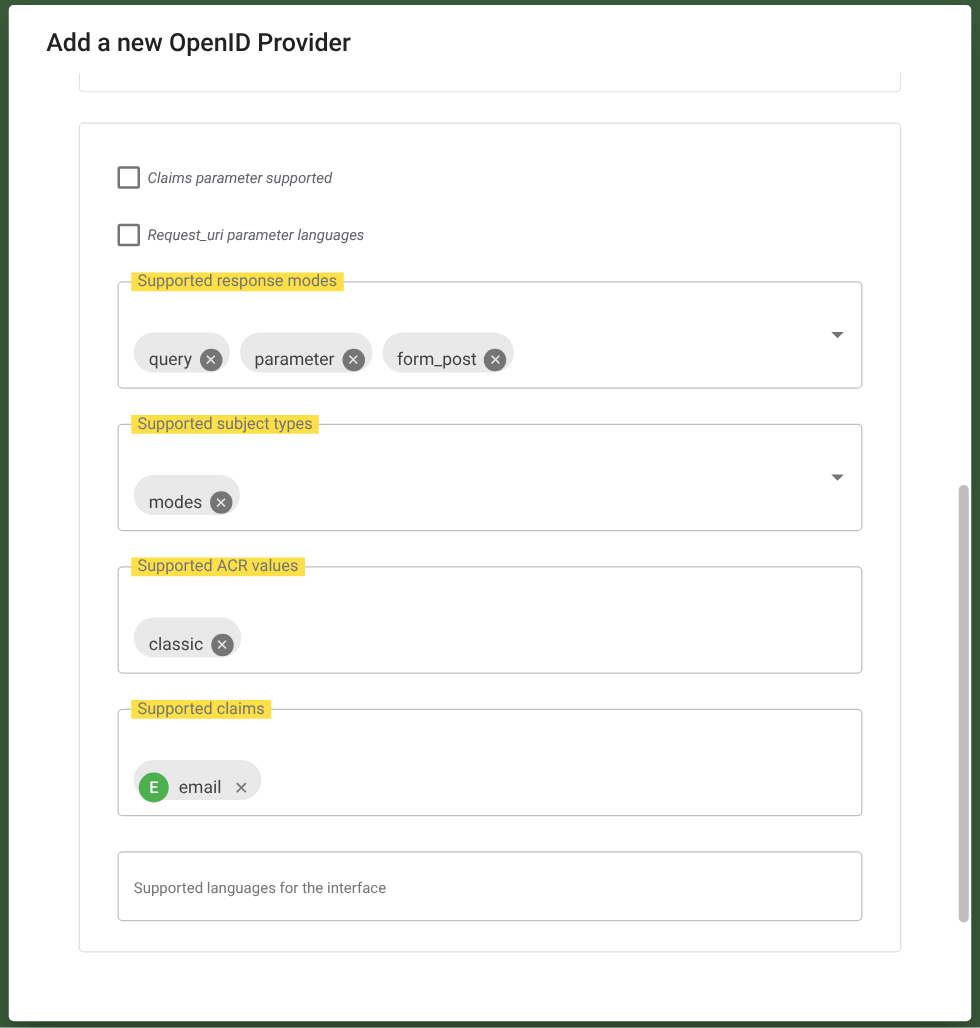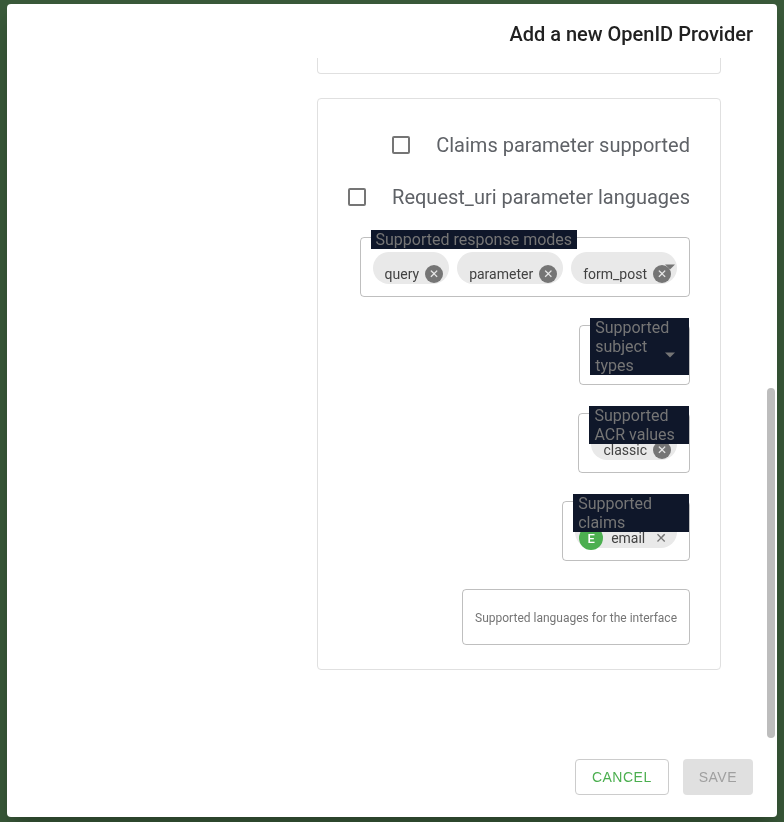--- a/index.html
+++ b/index.html
@@ -1,15 +1,15 @@
 <!DOCTYPE html>
 <html><head>
   <meta charset="utf-8">
   <style>
-    * { box-sizing: border-box; margin: 0; padding: 0; align-items: flex-end; }
+    * { box-sizing: border-box; margin: 0; padding: 0; }
     body {
       font-family: Roboto, Arial, sans-serif;
       background: #3a5a3a;
       display: flex;
       justify-content: center;
       align-items: flex-start;
       width: 784px;
       height: 822px;
       overflow: hidden;
     }
@@ -55,24 +55,25 @@
     .checkbox-row {
       display: flex;
       gap: 90px;
     }
     .checkbox-single {
       display: flex;
     }
     .checkbox-item {
       display: flex;
       align-items: center;
-      gap: 26px;
+      gap: 6px;
       color: #5f6267;
-      font-size: 20px;
-      cursor: pointer;
+      font-size: 12px;
+      cursor: pointer;
+      font-style: italic;
     }
     .checkbox-box {
       width: 18px;
       height: 18px;
       border: 2px solid #757575;
       border-radius: 2px;
     }
     .form-field {
       position: relative;
       border: 1px solid rgba(0,0,0,0.25);
@@ -81,39 +82,40 @@
       min-height: 56px;
       display: flex;
       align-items: center;
       flex-wrap: wrap;
       gap: 8px;
     }
     .field-label {
       position: absolute;
       top: -8px;
       left: 10px;
-      background: #0f172a;
+      background: #fde047;
       padding: 0 5px;
-      font-size: 16px;
+      font-size: 13px;
       color: #757575;
     }
     .placeholder-text {
       color: #757575;
       font-size: 12px;
     }
     .chip {
       display: inline-flex;
       align-items: center;
       background: #e9e9e9;
       border-radius: 16px;
       height: 32px;
       padding: 12px 6px 0 12px;
       font-size: 14px;
       color: #424242;
       gap: 6px;
+      margin-top: 26px;
     }
     .chip-close {
       width: 18px;
       height: 18px;
       border-radius: 50%;
       background: #757575;
       color: #e9e9e9;
       display: flex;
       align-items: center;
       justify-content: center;
@@ -268,21 +270,17 @@
         </span>
       </div>
 
       <div class="form-field">
         <span class="placeholder-text">Supported languages for the interface</span>
       </div>
 
     </div>
   </div>
 
-  <div class="dialog-actions">
-    <button class="btn btn-cancel">Cancel</button>
-    <button class="btn btn-save">Save</button>
-  </div>
 
   <div class="scrollbar-track">
     <div class="scrollbar-thumb"></div>
   </div>
 </div>
 
 </body></html>

